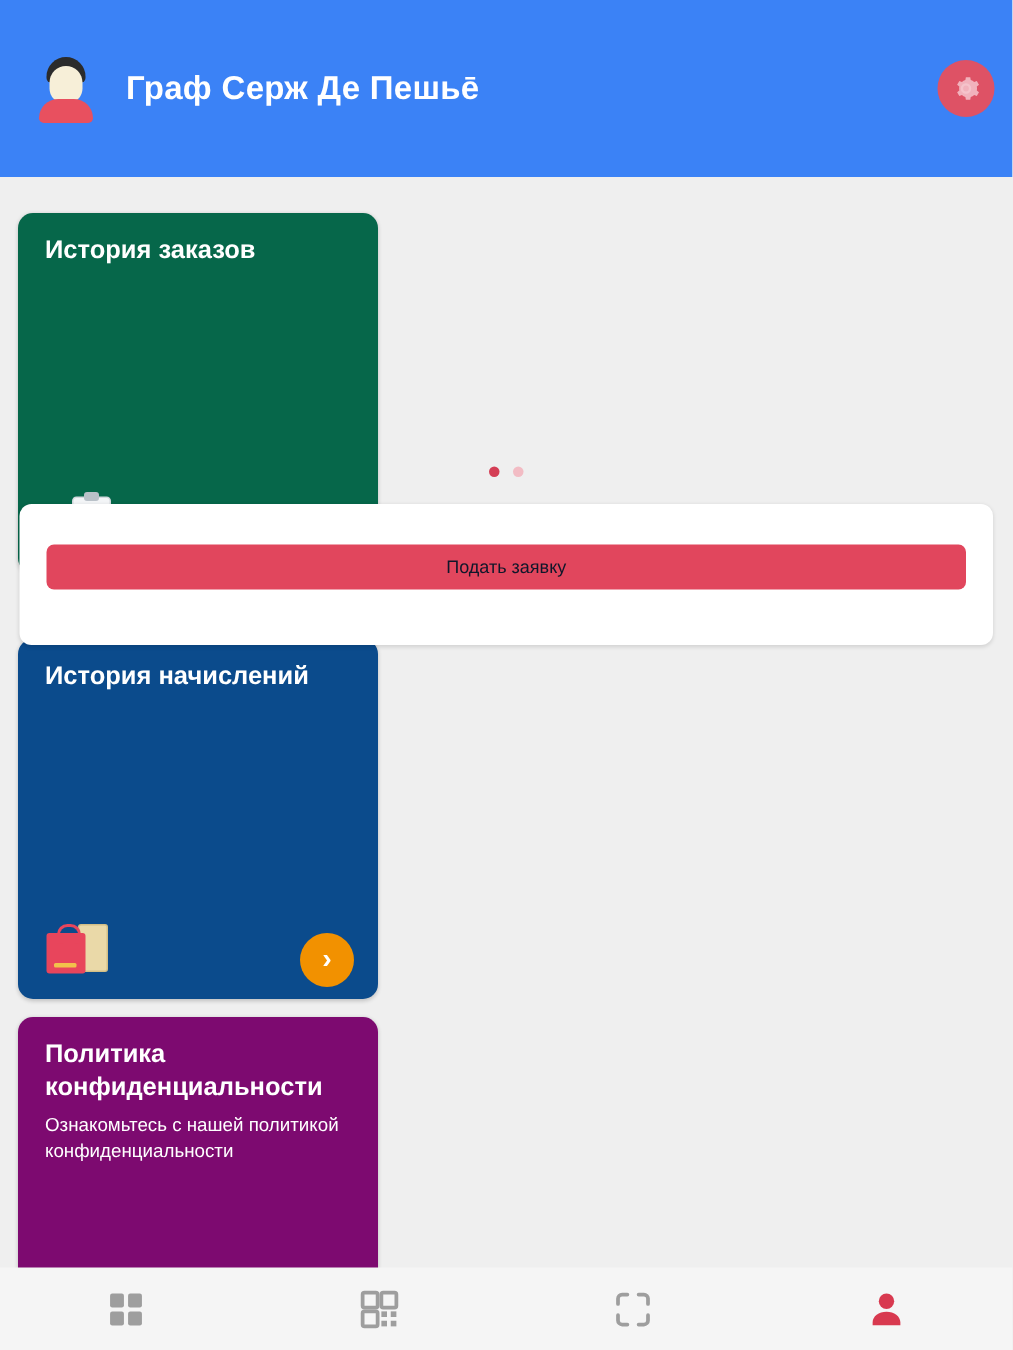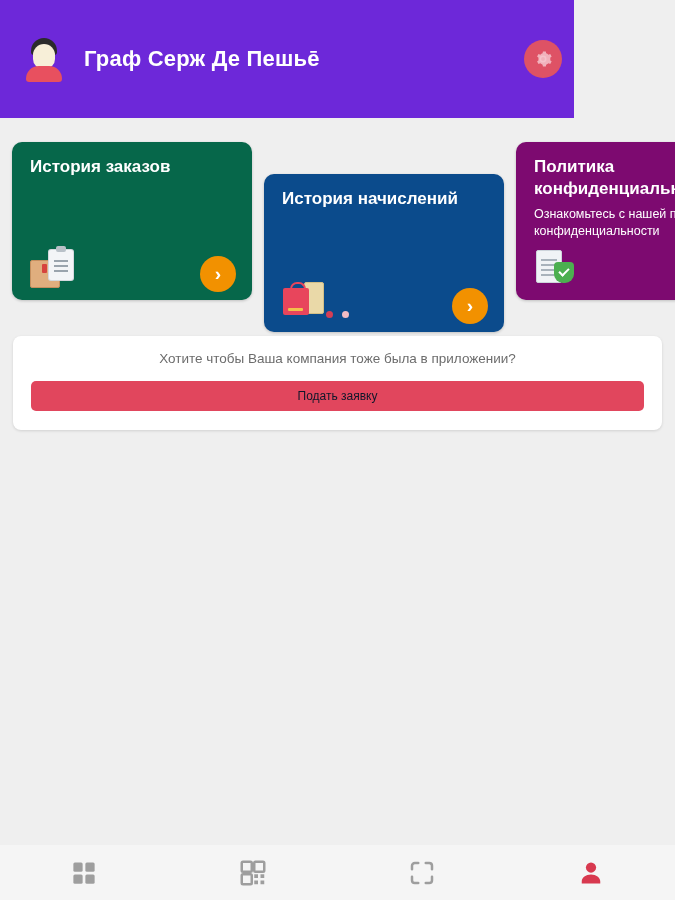--- a/index.html
+++ b/index.html
@@ -7,22 +7,22 @@
     width: 675px; height: 900px;
     font-family: "Liberation Sans", sans-serif;
     background: #efefef;
     overflow: hidden;
   }
   .screen { position: relative; width: 675px; height: 900px; background: #efefef; }
 
   
   .header {
     position: absolute; top: 0; left: 0;
-    width: 574px; height: 118px;
-    background: #6d28d9;
+    width: 675px; height: 118px;
+    background: #3b82f6;
     display: flex; align-items: center;
     padding: 0 18px;
   }
   .avatar {
     width: 44px; height: 46px;
     position: relative; flex: 0 0 auto;
     margin-left: 4px;
   }
   .avatar .hair {
     position: absolute; left: 9px; top: 2px;
@@ -59,20 +59,21 @@
   }
   .gear-btn svg { width: 22px; height: 22px; display: block; }
 
   
   .carousel {
     position: absolute; top: 142px; left: 0;
     width: 675px; height: 158px;
     display: flex;
     gap: 12px;
     padding-left: 12px;
+    flex-direction: column;
   }
   .promo-card {
     flex: 0 0 240px;
     width: 240px; height: 158px;
     border-radius: 10px;
     position: relative;
     overflow: hidden;
     padding: 14px 14px 0 18px;
     box-shadow: 0 1px 3px rgba(0,0,0,.2);
   }
@@ -289,21 +290,20 @@
     </div>
 
   </div>
 
   <div class="dots">
     <div class="dot active"></div>
     <div class="dot"></div>
   </div>
 
   <div class="apply-card">
-    <div class="apply-text">Хотите чтобы Ваша компания тоже была в приложении?</div>
     <div class="apply-btn">Подать заявку</div>
   </div>
 
   <div class="bottom-nav">
 
     <div class="nav-item">
       <svg viewBox="0 0 24 24">
         <rect x="3.5" y="3.5" width="7.4" height="7.4" rx="1.2" fill="#9e9e9e"></rect>
         <rect x="13.1" y="3.5" width="7.4" height="7.4" rx="1.2" fill="#9e9e9e"></rect>
         <rect x="3.5" y="13.1" width="7.4" height="7.4" rx="1.2" fill="#9e9e9e"></rect>

